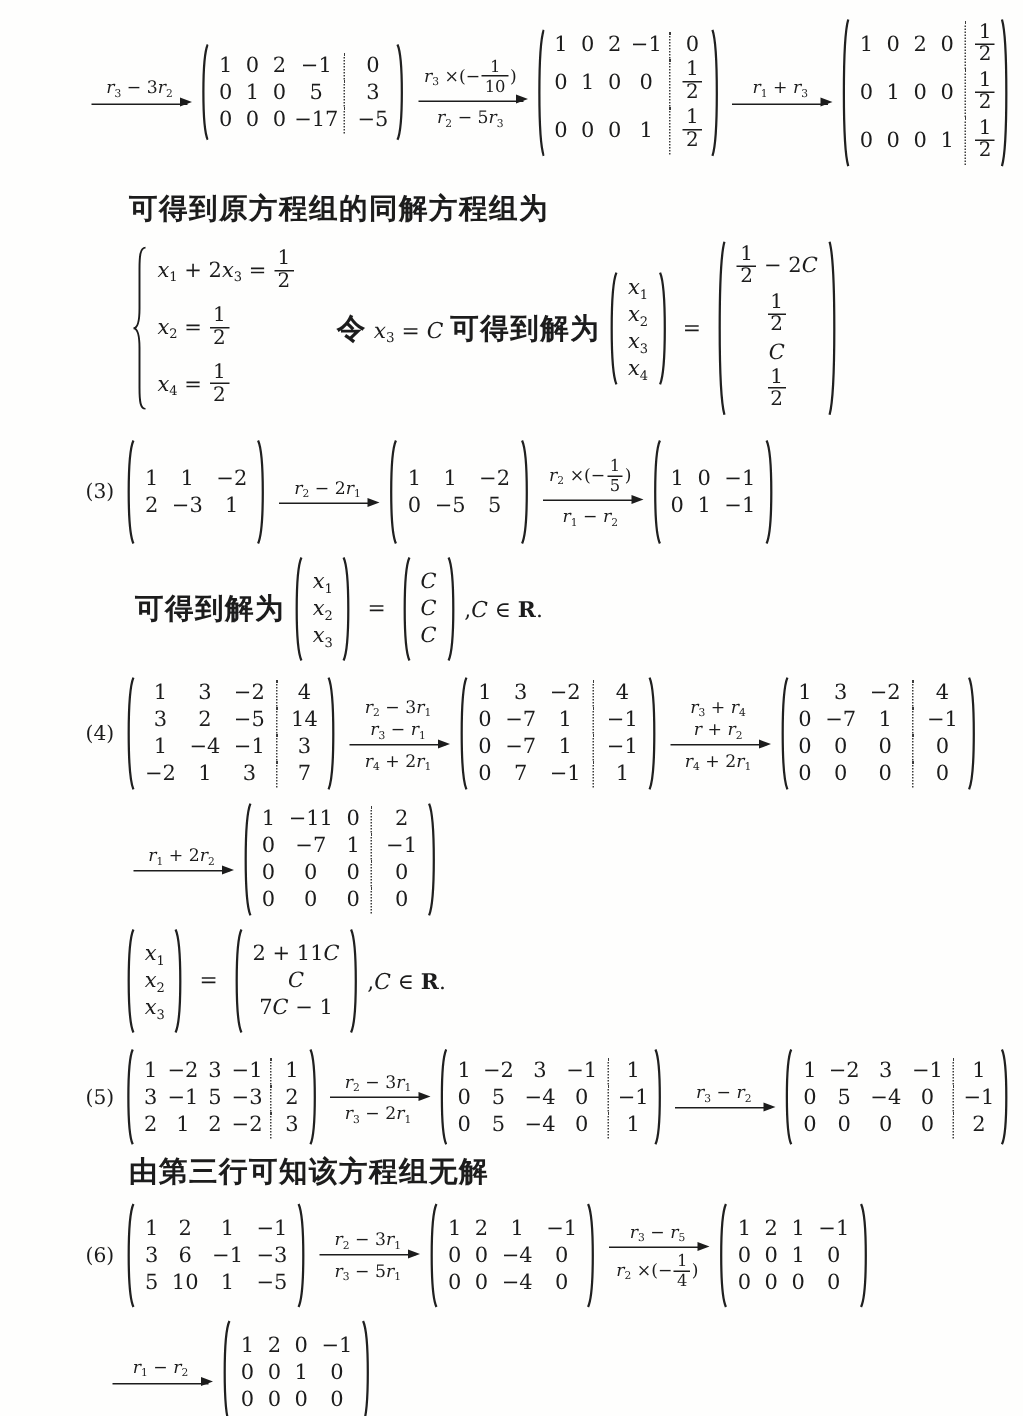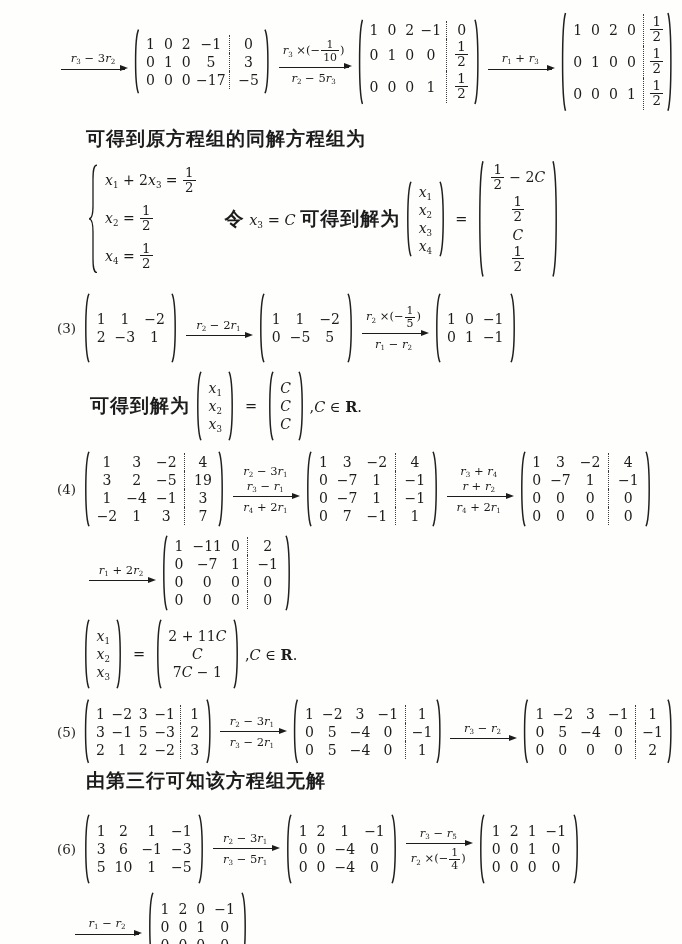--- a/index.html
+++ b/index.html
@@ -448,21 +448,21 @@
             <span class="mc">
               <span class="mcin">3</span>
             </span>
             <span class="mc">
               <span class="mcin">2</span>
             </span>
             <span class="mc">
               <span class="mcin">−5</span>
             </span>
             <span class="mc aug">
-              <span class="mcin">19</span>
+              <span class="mcin">14</span>
             </span>
             <span class="mc">
               <span class="mcin">1</span>
             </span>
             <span class="mc">
               <span class="mcin">−4</span>
             </span>
             <span class="mc">
               <span class="mcin">−1</span>
             </span>
@@ -891,21 +891,21 @@
             </span>
             <span class="mc aug">
               <span class="mcin">2</span>
             </span>
           </span>
           <svg viewBox="0 0 10 100" preserveAspectRatio="none" class="paren">
             <path d="M1.5,1 C7.5,14 7.5,86 1.5,99" vector-effect="non-scaling-stroke"></path>
           </svg>
         </span>
       </div>
-      <div class="line" style="padding-left: 84px; margin-bottom: 20px;">
+      <div class="line" style="padding-left: 84px; margin-bottom: 8px;">
         <span class="mtext"><span class="cn">由第三行可知该方程组无解</span></span>
       </div>
       <div class="line" style="padding-left: 57px; margin-bottom: 8px;">
         <span class="tag">(6)</span>
         <span class="mat">
           <svg viewBox="0 0 10 100" preserveAspectRatio="none" class="paren">
             <path d="M8.5,1 C2.5,14 2.5,86 8.5,99" vector-effect="non-scaling-stroke"></path>
           </svg>
           <span class="mgrid" style="grid-template-columns: repeat(4, auto);">
             <span class="mc">

